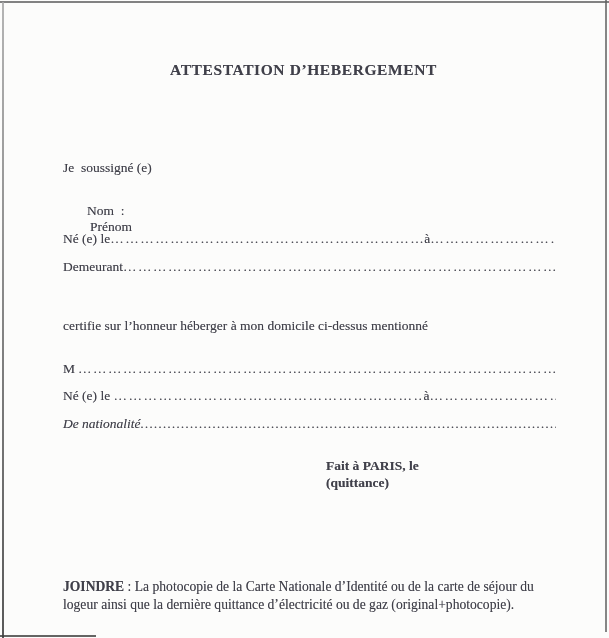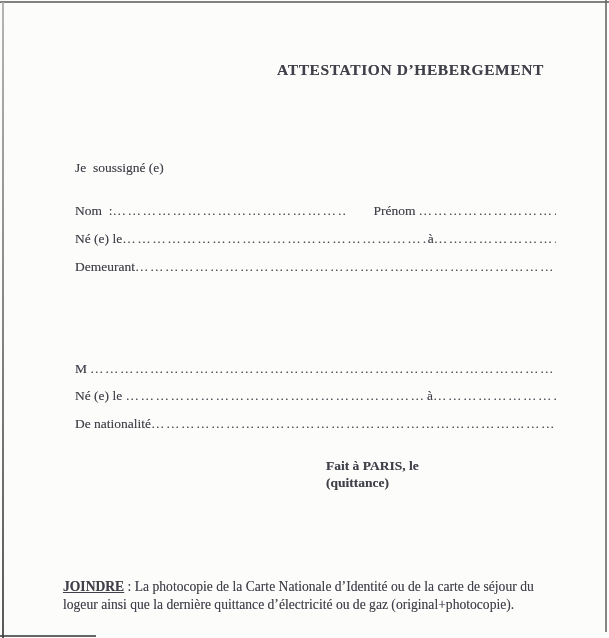--- a/index.html
+++ b/index.html
@@ -16,85 +16,86 @@
   .edge-top    { position:absolute; top:1px; left:0; right:0; height:2px; background:var(--edge-dark,#4f4f4f); opacity:.7; }
   .edge-left   { position:absolute; top:2px; bottom:0; left:2px; width:2px;
                  background:linear-gradient(to bottom, #a8a8a8, #6a6a6a 55%, #3c3c3c); opacity:.85; }
   .edge-right  { position:absolute; top:0; bottom:6px; right:2px; width:2px; background:#5f5f5f; opacity:.75; }
   .edge-bottom { position:absolute; bottom:1px; left:0; width:96px; height:2px; background:#3d3d3d; opacity:.8; }
 
   .content { position:absolute; top:0; bottom:0; left:63px; right:53px; font-size:13.5px; }
 
   .title {
     position:absolute; top:61px; left:0; right:12px; margin:0;
-    text-align:right; font-size:15.5px; font-weight:bold;
+    text-align:center; font-size:15.5px; font-weight:bold;
     letter-spacing:0.6px; white-space:nowrap;
   }
-  .line { position:absolute; left:12px; right:0; height:18px; white-space:nowrap; }
+  .line { position:absolute; left:0; right:0; height:18px; white-space:nowrap; }
   .dotrow { display:flex; align-items:baseline; }
   .label { white-space:pre; flex:0 0 auto; }
   .mid-label { white-space:pre; flex:0 0 auto; padding:0 3px;margin-left:24px; }
   .dots {
     flex:1 1 0; min-width:0; overflow:hidden; white-space:nowrap;
     letter-spacing:1.5px; opacity:.92;
   }
   .sig { position:absolute; top:457px; left:263px; line-height:17px; white-space:nowrap;font-weight:bold; }
   .sig div { height:17px; }
   .footer { position:absolute; top:578px; left:0; width:100%; margin:0; line-height:17.5px; font-size:13.6px; }
-  .joindre { font-weight:bold; text-decoration:underline; }
+  .joindre { font-weight:bold; }
   .pre { white-space:pre; }
 </style>
 </head>
 <body>
 
 <div class="page">
   <div class="edge-top"></div>
   <div class="edge-left"></div>
   <div class="edge-right"></div>
   <div class="edge-bottom"></div>
 
   <div class="content">
 
     <h1 class="title">ATTESTATION D’HEBERGEMENT</h1>
 
     <div class="line label" style="top:160px;">Je  soussigné (e)</div>
 
-    <div class="line dotrow" style="top:203px;">
+    <div class="line dotrow" style="top:203px;flex-direction:column;">
       <span class="label">Nom  :</span>
       <span class="dots" style="flex-grow:1.7;">……………………………………………………………………………………………………………………………………………………………………………………</span>
       <span class="mid-label">Prénom</span>
       <span class="dots" style="flex-grow:1;">……………………………………………………………………………………………………………………………………………………………………………………</span>
     </div>
 
     <div class="line dotrow" style="top:231px;">
       <span class="label">Né (e) le</span>
       <span class="dots" style="flex-grow:2.5;">……………………………………………………………………………………………………………………………………………………………………………………</span>
       <span class="label">à</span>
       <span class="dots" style="flex-grow:1;">……………………………………………………………………………………………………………………………………………………………………………………</span>
     </div>
 
     <div class="line dotrow" style="top:259px;text-align:right;">
       <span class="label">Demeurant</span>
       <span class="dots" style="flex-grow:1;">……………………………………………………………………………………………………………………………………………………………………………………</span>
     </div>
 
+    <div class="line" style="top:318px;">certifie sur l’honneur héberger à mon domicile ci-dessus mentionné</div>
 
     <div class="line dotrow" style="top:361px;">
       <span class="label">M</span>
       <span class="dots" style="flex-grow:1; padding-left:3px;">……………………………………………………………………………………………………………………………………………………………………………………</span>
     </div>
 
     <div class="line dotrow" style="top:388px;">
       <span class="label">Né (e) le </span>
       <span class="dots" style="flex-grow:2.45;">……………………………………………………………………………………………………………………………………………………………………………………</span>
       <span class="label">à</span>
       <span class="dots" style="flex-grow:1;">……………………………………………………………………………………………………………………………………………………………………………………</span>
     </div>
 
-    <div class="line dotrow" style="top:416px;">
+    <div class="line dotrow" style="top:416px;font-style:italic;">
       <span class="label">De nationalité</span>
       <span class="dots" style="flex-grow:1;">……………………………………………………………………………………………………………………………………………………………………………………</span>
     </div>
 
     <div class="sig">
       <div>Fait à PARIS, le</div>
       <div>(quittance)</div>
     </div>
 
     <p class="footer">

